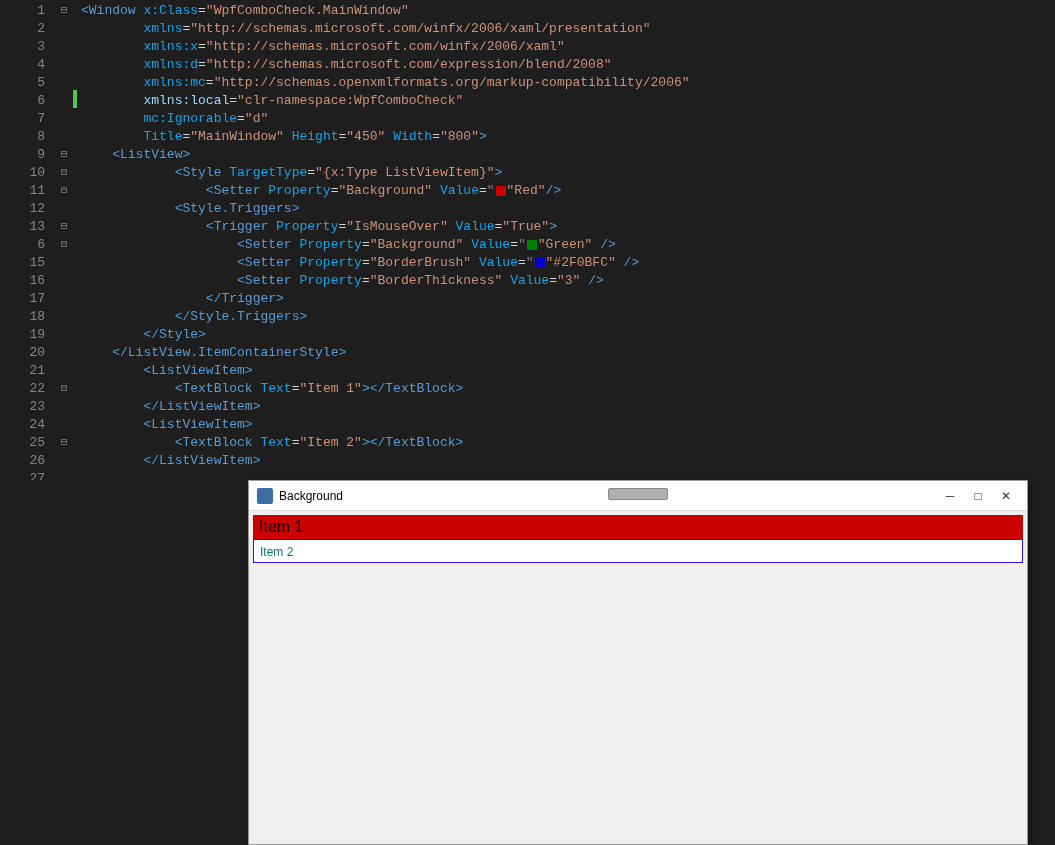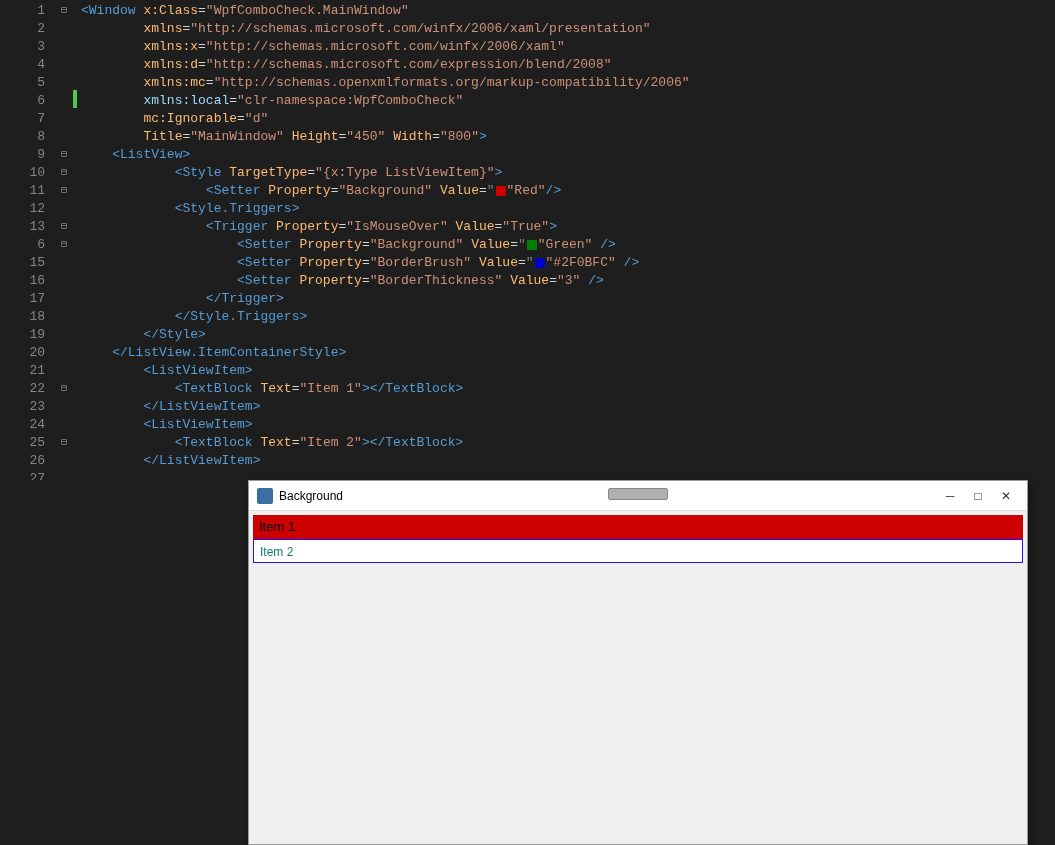--- a/index.html
+++ b/index.html
@@ -84,21 +84,21 @@
 
     .code-line {
       height: 18px;
       line-height: 18px;
       white-space: pre;
       padding-left: 4px;
     }
 
     
     .tag { color: #569cd6; margin-top: 48px; }
-    .attr { color: #fdba74; }
+    .attr { color: #0ea5e9; }
     .string { color: #ce9178; }
     .eq { color: #d4d4d4; }
     .bracket { color: #808080; }
     .inline-color-red {
       display: inline-block;
       width: 10px; height: 10px;
       background: #cc0000;
       vertical-align: middle;
       margin: 0 1px;
     }
@@ -193,21 +193,21 @@
       height: calc(100% - 30px);
     }
 
     .list-item-1 {
       background: #cc0000;
       color: #000;
       height: 24px;
       line-height: 24px;
       padding-left: 6px;
       font-family: 'Segoe UI', sans-serif;
-      font-size: 13px;
+      font-size: 16px;
     }
 
     .list-item-2 {
       background: #fff;
       color: #0f766e;
       height: 24px;
       line-height: 24px;
       padding-left: 6px;
       font-family: 'Segoe UI', sans-serif;
       font-size: 12px;

